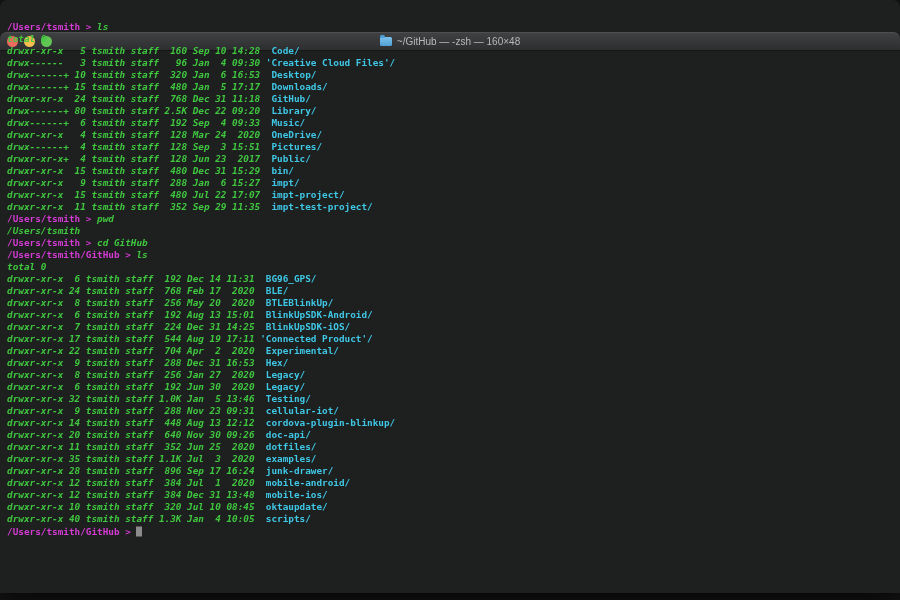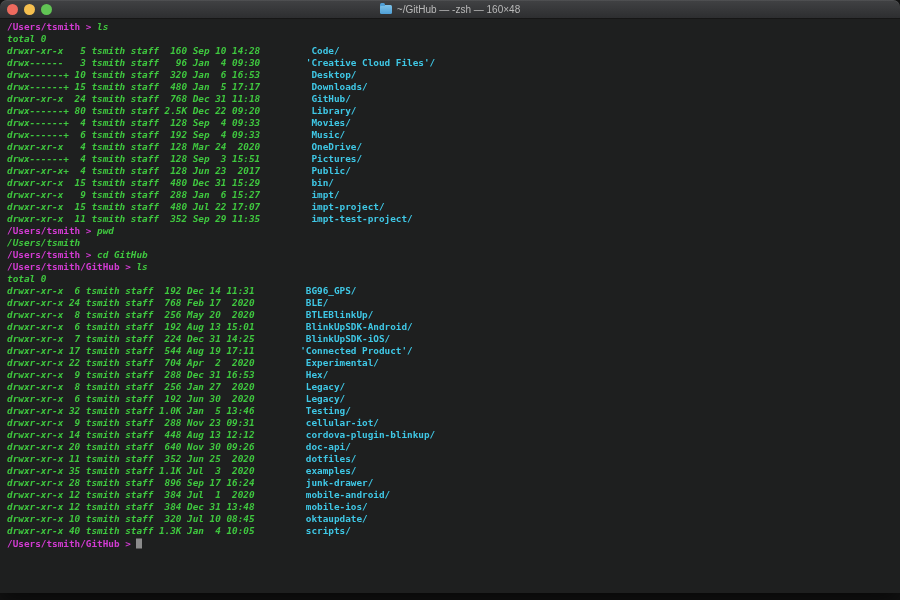--- a/index.html
+++ b/index.html
@@ -4,40 +4,40 @@
 <style>
   html,body{margin:0;padding:0;background:#131313;}
   .screen{position:relative;width:900px;height:600px;overflow:hidden;background:#131313;
           font-family:"DejaVu Sans Mono",monospace;}
   .window{position:absolute;left:0;top:0;width:900px;height:593px;
           border-radius:7px 7px 0 0;background:var(--c-bg,#1e1f1f);
           box-shadow:0 8px 24px rgba(0,0,0,.6);}
   .titlebar{position:relative;height:18px;border-radius:7px 7px 0 0;
             background:linear-gradient(#414244,#2d2e30);
             border-bottom:1px solid #161616;
-            box-shadow:inset 0 1px 0 rgba(255,255,255,.07);}
+            box-shadow:inset 0 1px 0 rgba(255,255,255,.07);margin-top:32px;}
   .traffic{position:absolute;left:7px;top:4px;display:flex;gap:6px;}
   .tl{width:11px;height:11px;border-radius:50%;border:none;padding:0;cursor:default;}
   .tl.red{background:var(--c-red,#ed6a5e);}
   .tl.yellow{background:var(--c-yellow,#f5bf4f);}
   .tl.green{background:var(--c-green,#61c454);}
   .titlewrap{display:flex;justify-content:center;align-items:center;height:18px;
              font-family:"Liberation Sans",sans-serif;font-size:10px;
              color:var(--c-title,#b9b9b9);}
   .foldericon{position:relative;display:inline-block;width:12px;height:9px;margin-right:5px;
               background:linear-gradient(#7ec3ea,#4f9fd6);border-radius:1.5px;}
   .foldericon::before{content:"";position:absolute;left:0;top:-2px;width:5px;height:3px;
               background:#4f9fd6;border-radius:1.5px 1.5px 0 0;}
   .terminal{position:absolute;left:0;top:19px;right:0;bottom:0;
             padding:2px 0 0 7px;overflow:hidden;cursor:text;}
   .term-line{height:12px;line-height:12px;white-space:pre;
              font:bold 9.35px "DejaVu Sans Mono",monospace;letter-spacing:0;}
   .seg-p{color:var(--c-prompt,#d33bd3);}
   .seg-g{color:var(--c-out,#3fc83f);font-style:italic;}
-  .seg-c{color:var(--c-dir,#3fc8e6);margin-left:40px;}
+  .seg-c{color:var(--c-dir,#3fc8e6);}
   .cursor{display:inline-block;width:6px;height:10px;transform:translateY(1.5px);
           background:var(--c-cursor,#8b8b8b);}
 </style>
 </head>
 <body>
 
 <div class="screen">
   <div class="window">
     <div class="titlebar">
       <div class="traffic">
@@ -52,21 +52,20 @@
     </div>
     <div class="terminal">
         <div class="term-line"><span class="seg-p">/Users/tsmith &gt; </span><span class="seg-g">ls</span></div>
         <div class="term-line"><span class="seg-g">total 0</span></div>
         <div class="term-line"><span class="seg-g">drwxr-xr-x   5 tsmith staff  160 Sep 10 14:28</span><span class="seg-c">  Code/</span></div>
         <div class="term-line"><span class="seg-g">drwx------   3 tsmith staff   96 Jan  4 09:30</span><span class="seg-c"> 'Creative Cloud Files'/</span></div>
         <div class="term-line"><span class="seg-g">drwx------+ 10 tsmith staff  320 Jan  6 16:53</span><span class="seg-c">  Desktop/</span></div>
         <div class="term-line"><span class="seg-g">drwx------+ 15 tsmith staff  480 Jan  5 17:17</span><span class="seg-c">  Downloads/</span></div>
         <div class="term-line"><span class="seg-g">drwxr-xr-x  24 tsmith staff  768 Dec 31 11:18</span><span class="seg-c">  GitHub/</span></div>
         <div class="term-line"><span class="seg-g">drwx------+ 80 tsmith staff 2.5K Dec 22 09:20</span><span class="seg-c">  Library/</span></div>
-        <div class="term-line"><span class="seg-g">drwx------+  4 tsmith staff  128 Sep  4 09:33</span><span class="seg-c">  Movies/</span></div>
         <div class="term-line"><span class="seg-g">drwx------+  6 tsmith staff  192 Sep  4 09:33</span><span class="seg-c">  Music/</span></div>
         <div class="term-line"><span class="seg-g">drwxr-xr-x   4 tsmith staff  128 Mar 24  2020</span><span class="seg-c">  OneDrive/</span></div>
         <div class="term-line"><span class="seg-g">drwx------+  4 tsmith staff  128 Sep  3 15:51</span><span class="seg-c">  Pictures/</span></div>
         <div class="term-line"><span class="seg-g">drwxr-xr-x+  4 tsmith staff  128 Jun 23  2017</span><span class="seg-c">  Public/</span></div>
         <div class="term-line"><span class="seg-g">drwxr-xr-x  15 tsmith staff  480 Dec 31 15:29</span><span class="seg-c">  bin/</span></div>
         <div class="term-line"><span class="seg-g">drwxr-xr-x   9 tsmith staff  288 Jan  6 15:27</span><span class="seg-c">  impt/</span></div>
         <div class="term-line"><span class="seg-g">drwxr-xr-x  15 tsmith staff  480 Jul 22 17:07</span><span class="seg-c">  impt-project/</span></div>
         <div class="term-line"><span class="seg-g">drwxr-xr-x  11 tsmith staff  352 Sep 29 11:35</span><span class="seg-c">  impt-test-project/</span></div>
         <div class="term-line"><span class="seg-p">/Users/tsmith &gt; </span><span class="seg-g">pwd</span></div>
         <div class="term-line"><span class="seg-g">/Users/tsmith</span></div>

